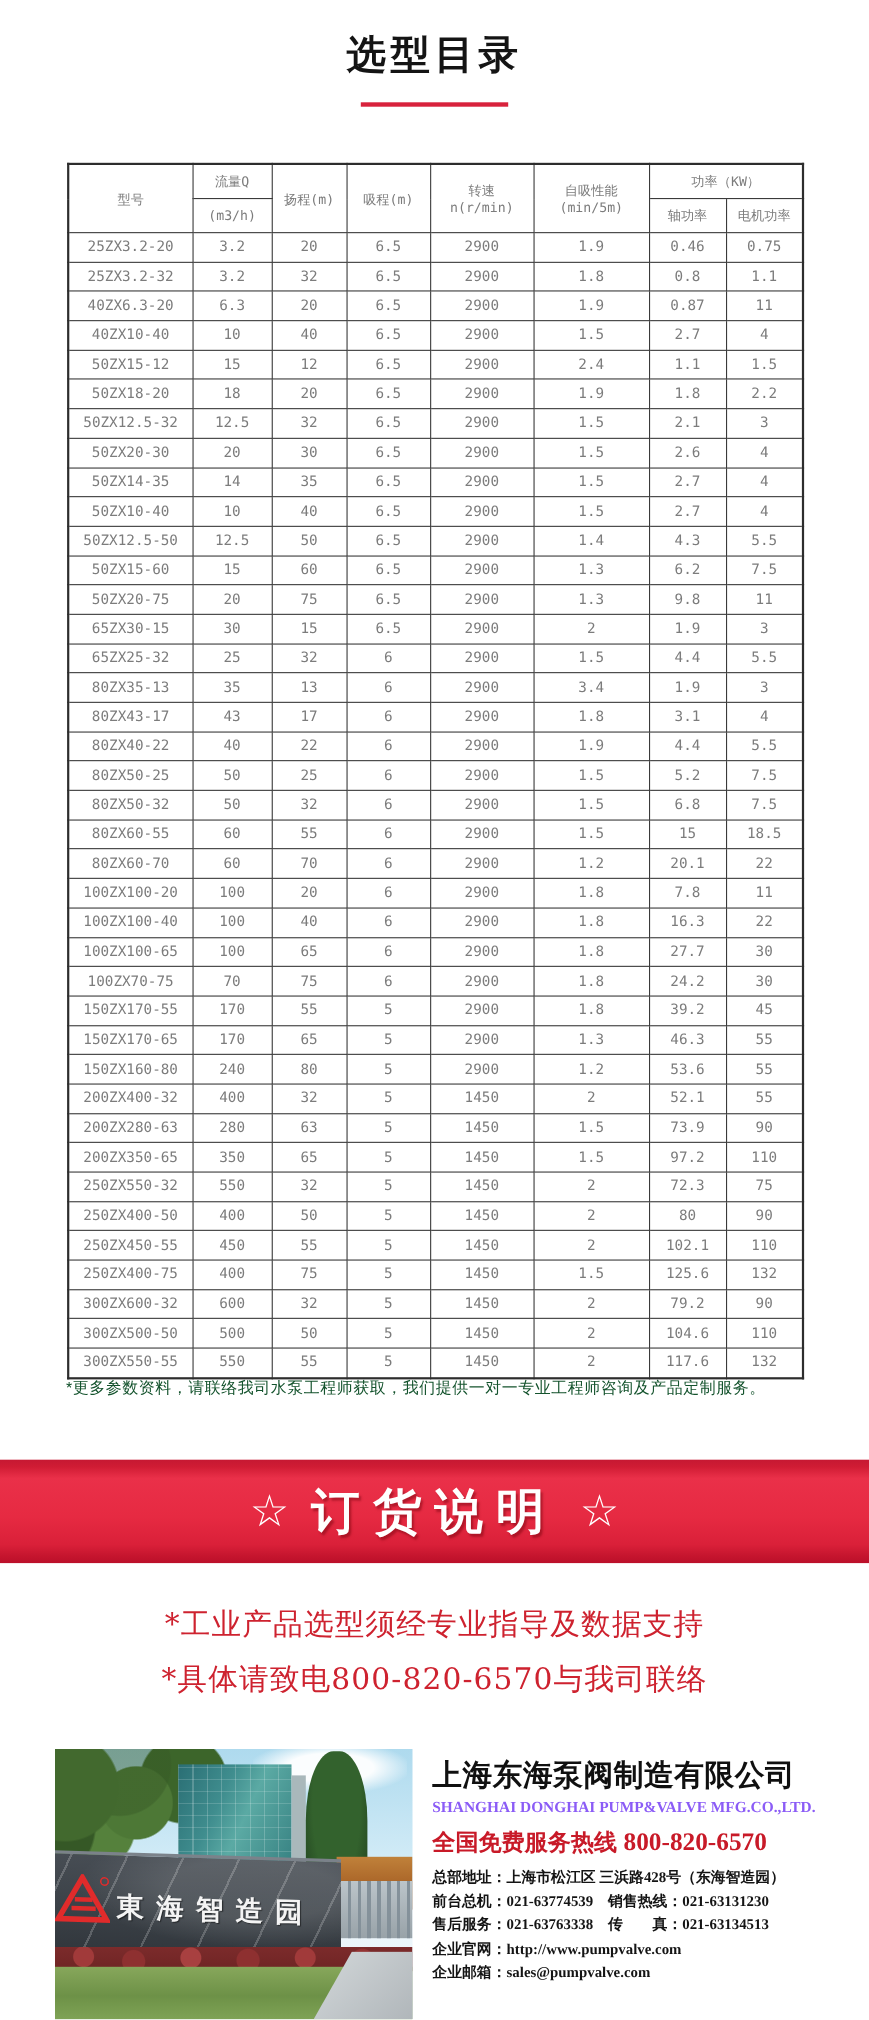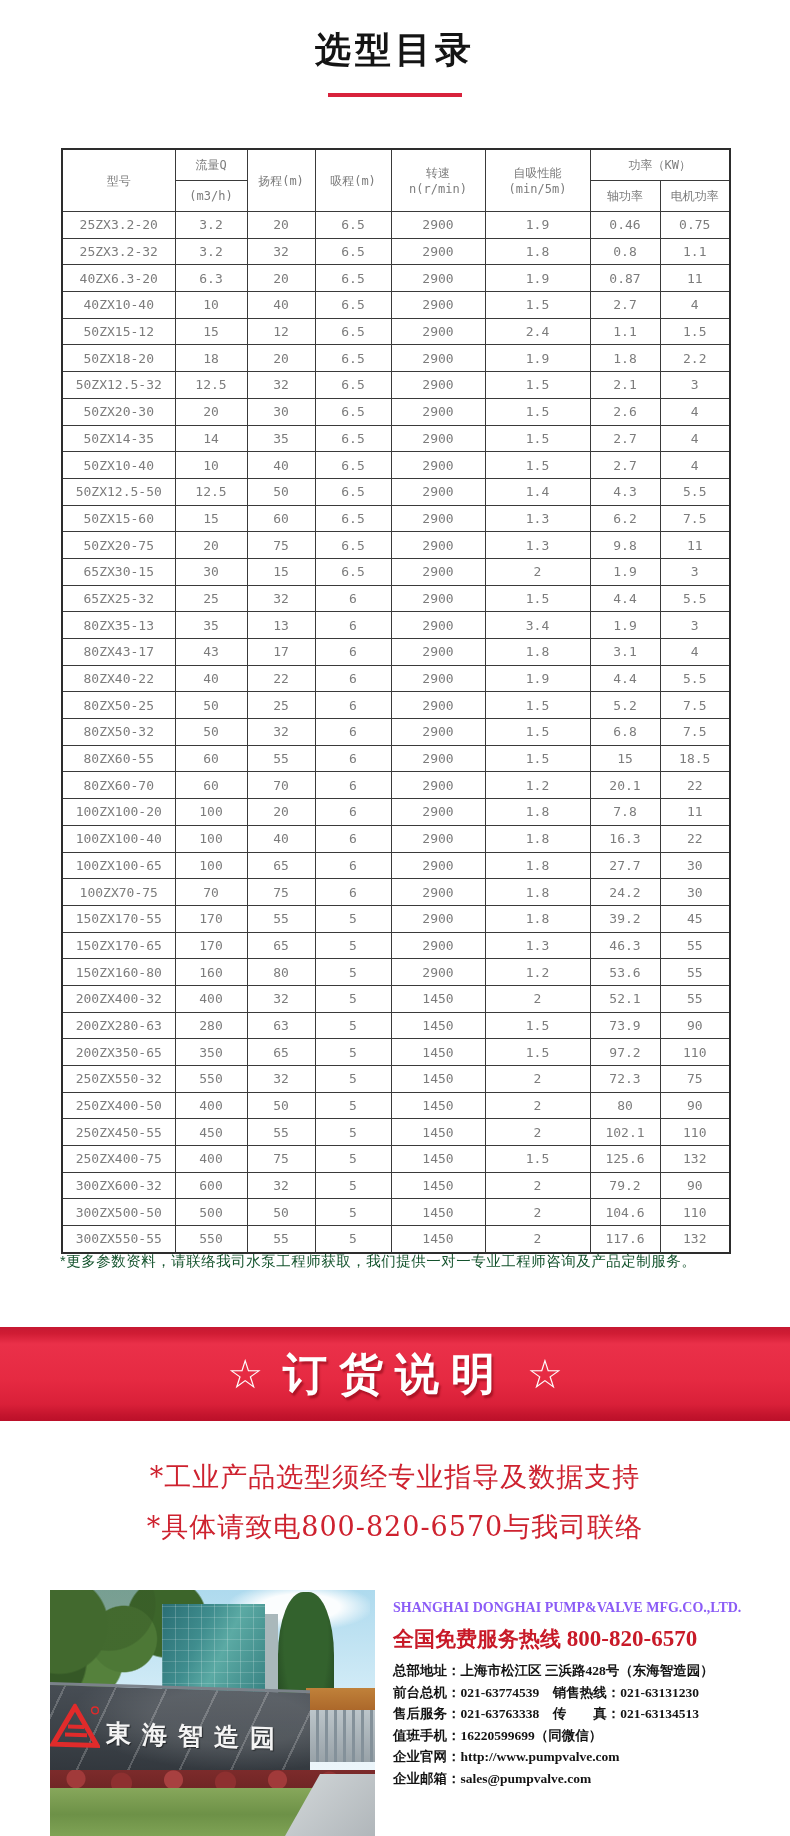--- a/index.html
+++ b/index.html
@@ -435,21 +435,21 @@
         <td>170</td>
         <td>65</td>
         <td>5</td>
         <td>2900</td>
         <td>1.3</td>
         <td>46.3</td>
         <td>55</td>
       </tr>
       <tr>
         <td>150ZX160-80</td>
-        <td>160</td>
+        <td>240</td>
         <td>80</td>
         <td>5</td>
         <td>2900</td>
         <td>1.2</td>
         <td>53.6</td>
         <td>55</td>
       </tr>
       <tr>
         <td>200ZX400-32</td>
         <td>400</td>
@@ -581,26 +581,26 @@
       <circle cx="45" cy="6" r="3.4" fill="none" stroke="#e02b2b" stroke-width="1.4"></circle>
     </svg>
     <div class="ph-sign-text">東海智造园</div>
   </div>
   <div class="ph-shrubs"></div>
   <div class="ph-lawn"></div>
   <div class="ph-road"></div>
 </div>
 
 <div class="footer-info">
+  <div class="company-cn">上海东海泵阀制造有限公司</div>
   <div class="company-en">SHANGHAI DONGHAI PUMP&amp;VALVE MFG.CO.,LTD.</div>
   <div class="hotline">
     <span>全国免费服务热线</span>
     <span class="num">800-820-6570</span>
   </div>
   <div class="contact-lines">
     <div>总部地址：上海市松江区 三浜路428号（东海智造园）</div>
     <div>前台总机：021-63774539　销售热线：021-63131230</div>
     <div>售后服务：021-63763338　传　　真：021-63134513</div>
-    <div>值班手机：16220599699（同微信）</div>
     <div>企业官网：http://www.pumpvalve.com</div>
     <div>企业邮箱：sales@pumpvalve.com</div>
   </div>
 </div>
 
 </body></html>

